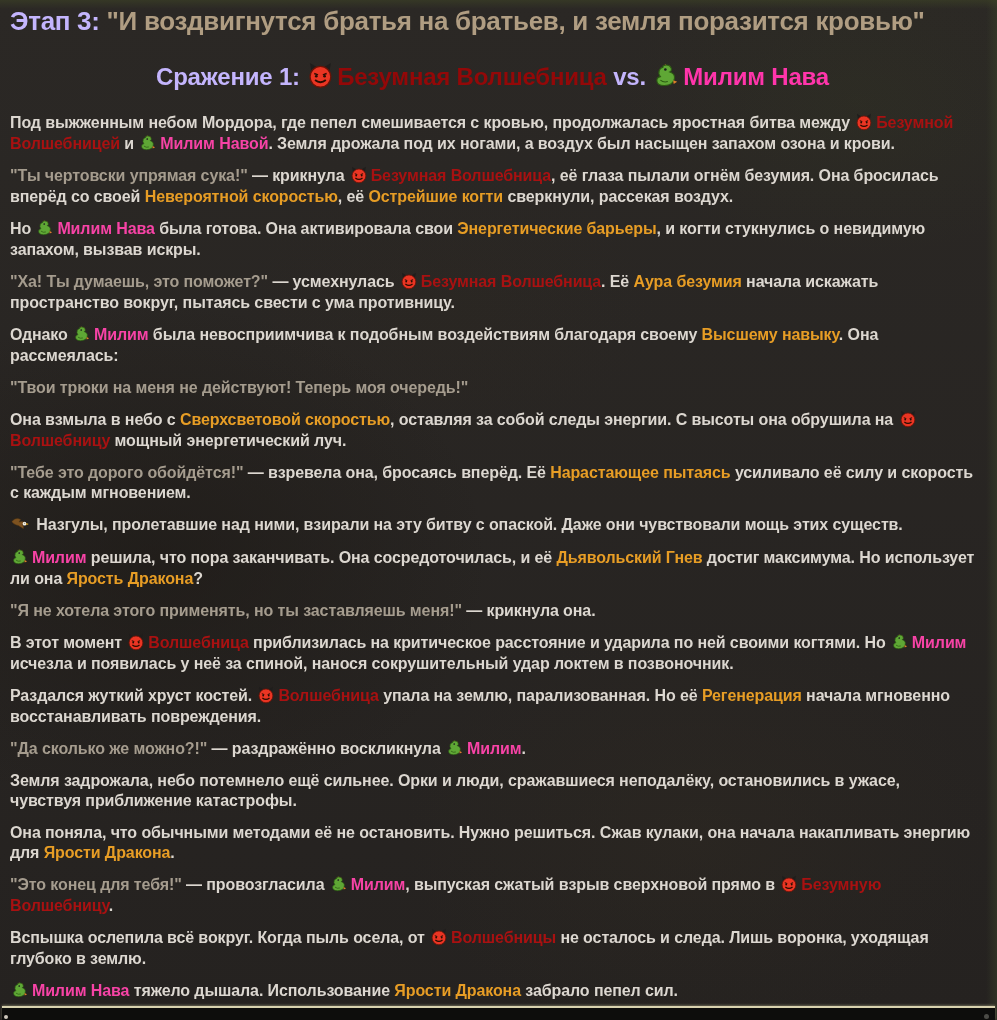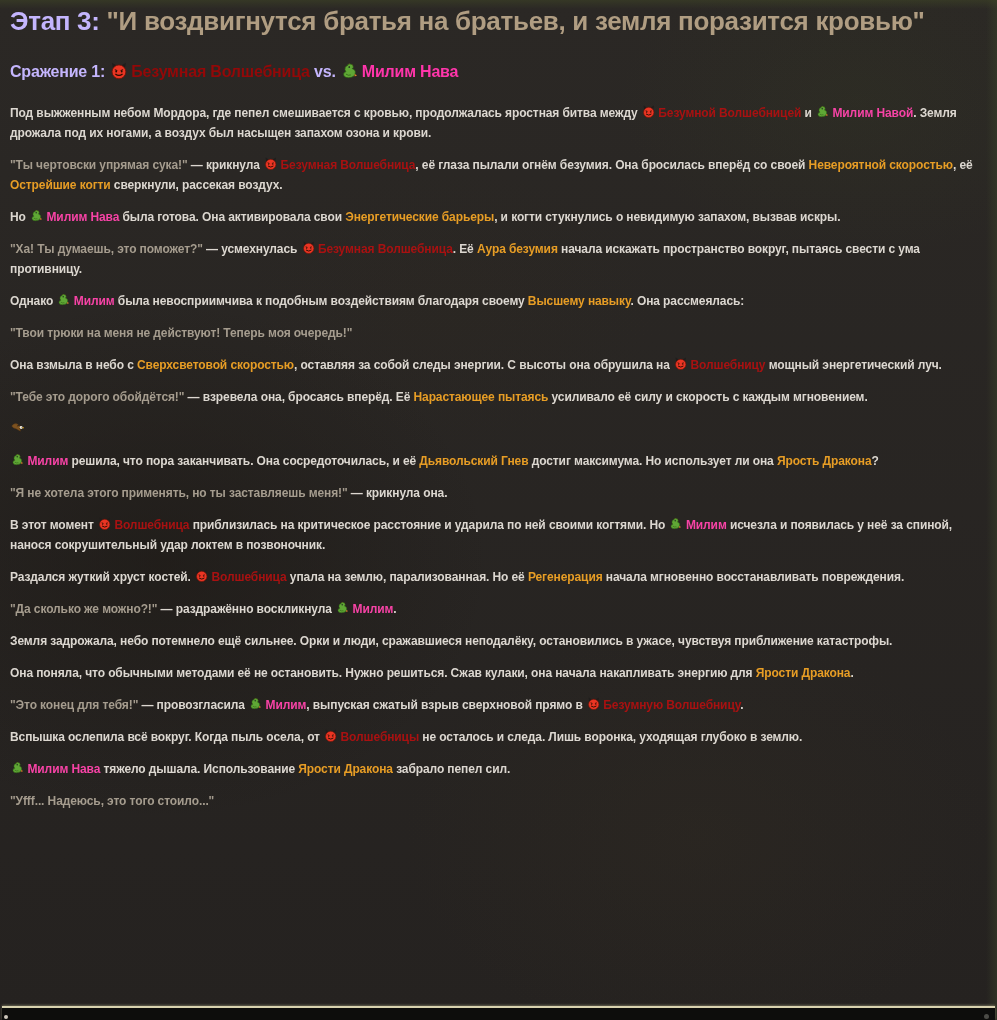--- a/index.html
+++ b/index.html
@@ -23,26 +23,26 @@
   .content{
     position:relative;z-index:1;
     padding:6px 22px 0 10px;
   }
   h1.page-title{
     margin:0;padding:0;
     font-size:26px;line-height:1.22;letter-spacing:-0.3px;
   }
   h2.battle-heading{
     margin:24px 0 8px 0;padding:0;
-    font-size:16px;line-height:1.2;letter-spacing:-0.2px;
+    font-size:24px;line-height:1.2;letter-spacing:-0.2px;text-align:center;
   }
   .story{margin-top:20px;}
   .story p{
     margin:0 0 12px 0;
-    font-size:12px;line-height:20px;letter-spacing:-0.1px;
+    font-size:16px;line-height:20px;letter-spacing:-0.1px;
   }
   .seg-white{color:#c4b5fd;}
   .seg-tan{color:#b09d82;}
   .seg-body{color:#dcd7d0;}
   .seg-quote{color:#a59c8e;}
   .seg-red{color:#a81111;}
   .battle-heading .seg-red{color:#930808;}
   .seg-pink{color:#f743a6;}
   .battle-heading .seg-pink{color:#ff35ab;}
   .seg-orange{color:#e79d25;}
@@ -145,21 +145,21 @@
             <circle cx="6.9" cy="10.6" r="1.0" fill="#240d03"></circle>
             <circle cx="13.1" cy="10.6" r="1.0" fill="#240d03"></circle>
             <path d="M6 13.4 Q10 16.6 14 13.4" stroke="#2a0c02" stroke-width="1.4" fill="none"></path>
           </svg></span><span class="seg-red">Волшебницу</span><span class="seg-body"> мощный энергетический луч.</span></p>
       <p><span class="seg-quote">"Тебе это дорого обойдётся!"</span><span class="seg-body"> — взревела она, бросаясь вперёд. Её </span><span class="seg-orange">Нарастающее пытаясь</span><span class="seg-body"> усиливало её силу и скорость с каждым мгновением.</span></p>
       <p><span class="emoji"><svg viewBox="0 0 22 18">
             <path d="M1 6 Q6 0 12 3.6 L9.8 6.6 Q14 4.8 17.6 7.6 L13.8 9.6 Q16.2 11.4 15.4 14.8 L9 11 Q3 9.8 1 6 Z" fill="#7d5220" stroke="#4f3312" stroke-width="0.6"></path>
             <circle cx="16.6" cy="8.6" r="2.3" fill="#f2efe4"></circle>
             <path d="M18.6 7.9 l3.2 1.1 l-2.8 1.5 z" fill="#e2a71e"></path>
             <circle cx="16.9" cy="8.1" r="0.55" fill="#26200f"></circle>
-          </svg></span></p>
+          </svg></span><span class="seg-body"> Назгулы, пролетавшие над ними, взирали на эту битву с опаской. Даже они чувствовали мощь этих существ.</span></p>
       <p><span class="emoji"><svg viewBox="0 0 20 20">
             <path d="M9 1.5 l1.6 2 l-2.6 0.7 z" fill="#e0802a"></path>
             <path d="M12.2 2.6 l1.2 2 l-2.5 0.6 z" fill="#e0802a"></path>
             <path d="M7.5 2.8 q4.5 -1.6 6 1.6 q0.9 2 -1 3 q4.2 1.2 3.4 5.2 q-0.9 4.8 -7.4 4.9 q-5.3 0.1 -5.6 -3.4 q-0.2 -2.8 2.6 -3.2 q-1.8 -2.2 -0.8 -4.8 q0.7 -1.8 2.8 -2.3 z" fill="#5fa735" stroke="#2c5a13" stroke-width="0.8"></path>
             <path d="M15 13.5 l3 1.2 l-2.6 1.6 z" fill="#e0802a"></path>
             <circle cx="9.2" cy="5.6" r="0.95" fill="#1c1c1c"></circle>
             <path d="M5.5 13.5 q2.5 2 5.5 1" stroke="#2c5a13" stroke-width="0.8" fill="none"></path>
           </svg></span><span class="seg-pink">Милим</span><span class="seg-body"> решила, что пора заканчивать. Она сосредоточилась, и её </span><span class="seg-orange">Дьявольский Гнев</span><span class="seg-body"> достиг максимума. Но использует ли она </span><span class="seg-orange">Ярость Дракона</span><span class="seg-body">?</span></p>
       <p><span class="seg-quote">"Я не хотела этого применять, но ты заставляешь меня!"</span><span class="seg-body"> — крикнула она.</span></p>
       <p><span class="seg-body">В этот момент </span><span class="emoji"><svg viewBox="0 0 20 20">

